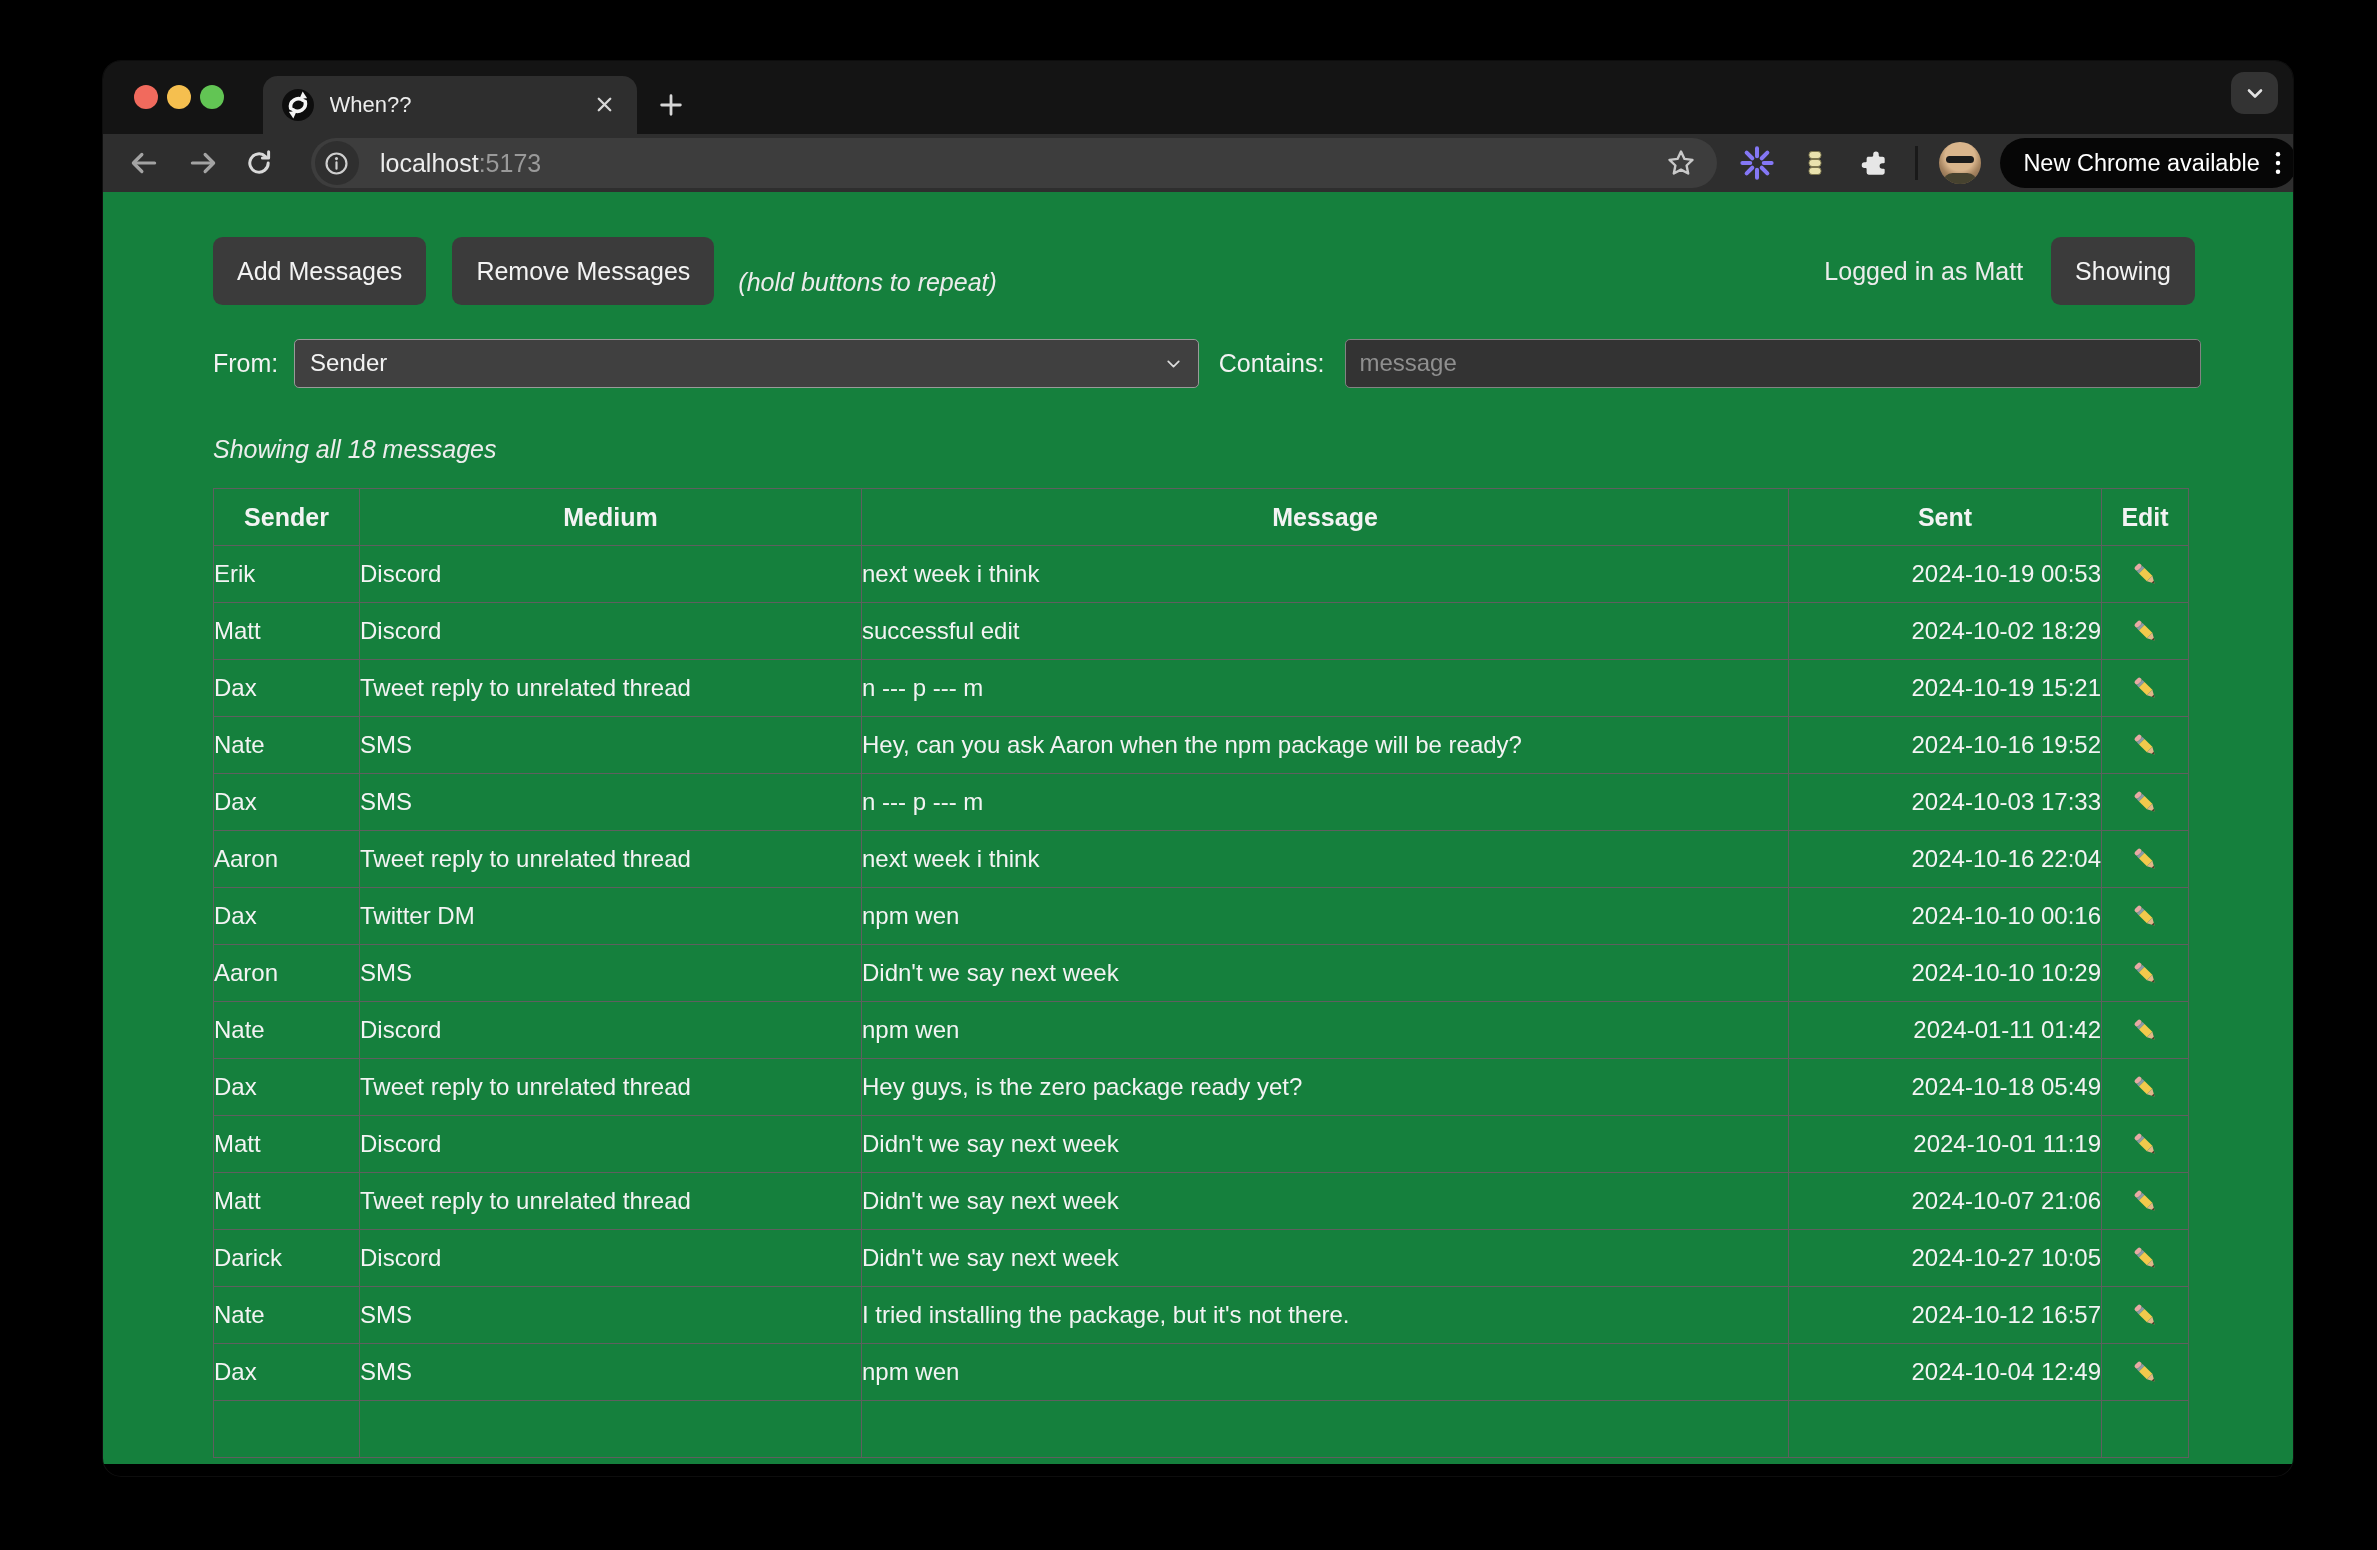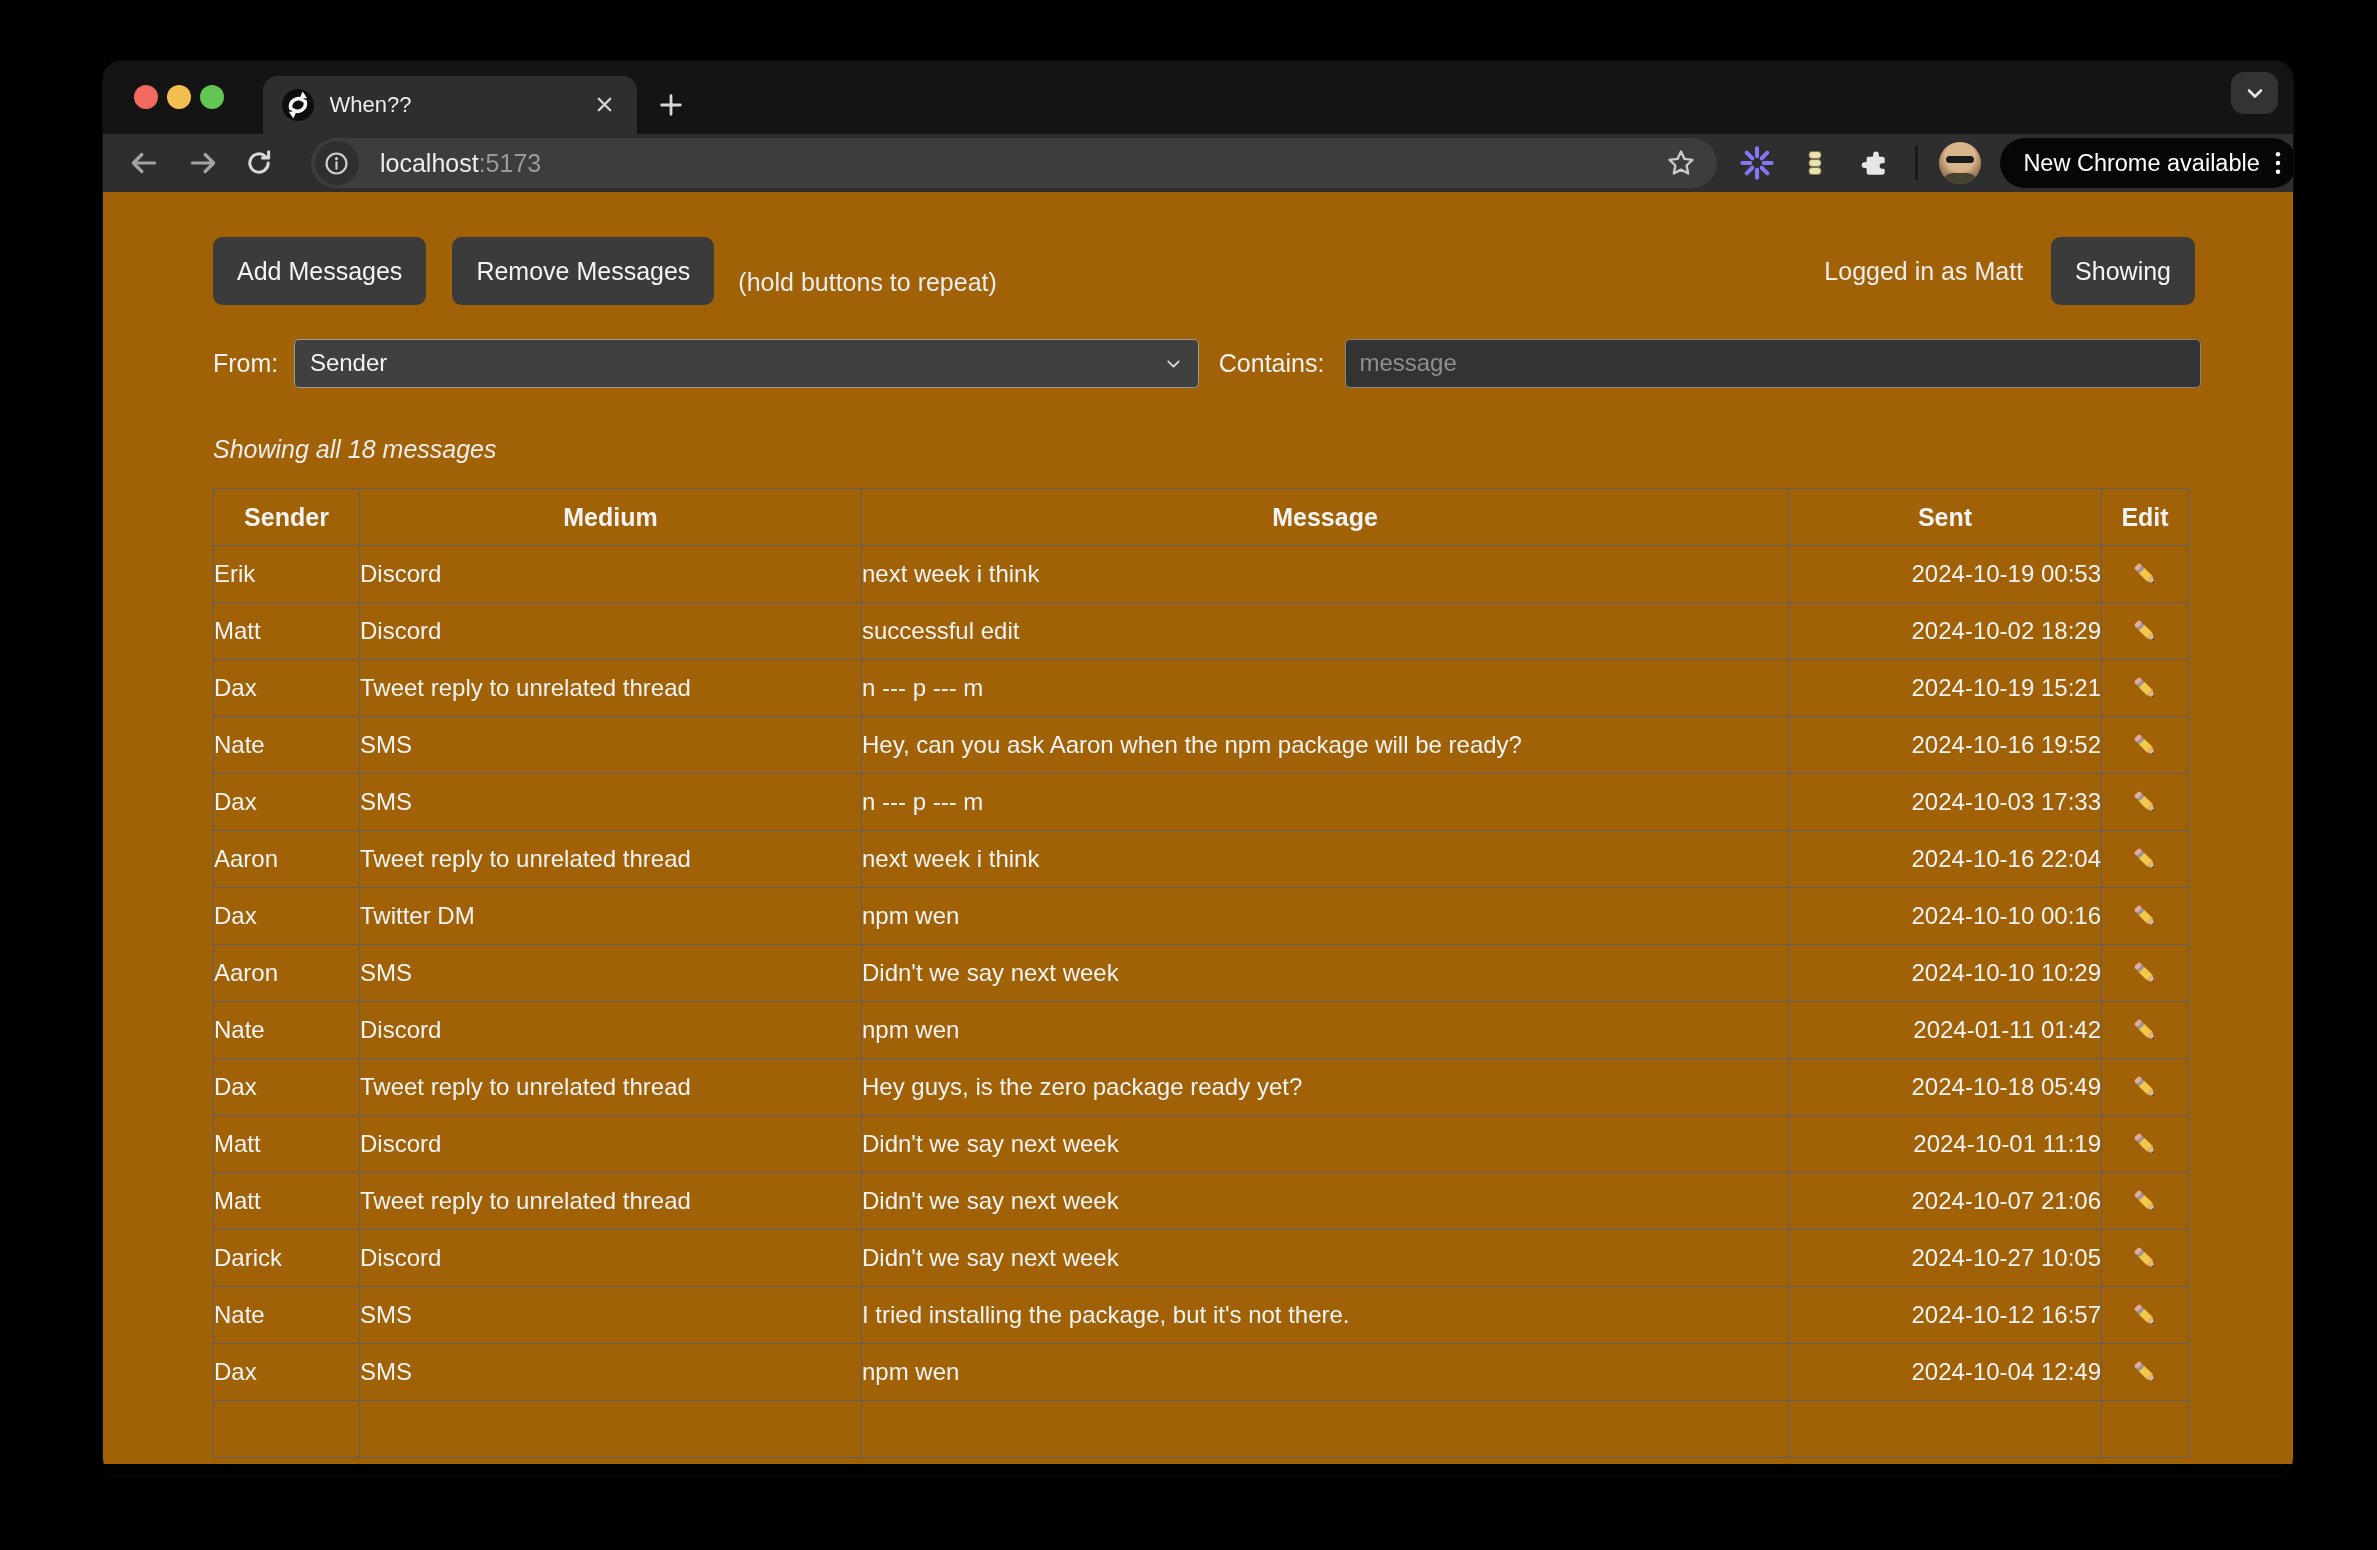--- a/index.html
+++ b/index.html
@@ -53,28 +53,28 @@
   }
   .avatar::before{content:"";position:absolute;left:7.3px;right:7.3px;top:14px;height:7.3px;background:#1c1c1c;border-radius:4px;}
   .avatar::after{content:"";position:absolute;left:4px;right:4px;bottom:-6.5px;height:18px;background:#46422f;border-radius:9.7px 9.7px 0 0;}
   .update-pill{
     margin-left:19.5px;height:50px;border-radius:25px;background:#060606;flex:0 0 auto;
     display:flex;align-items:center;padding:0 14.6px 0 23px;box-sizing:border-box;
   }
   .update-pill span{color:#fff;font-size:23.5px;white-space:nowrap;}
   .update-pill .dots{margin-left:14.6px;display:flex;align-items:center;}
   
-  .page{position:relative;background:#a16207;height:1272px;}
+  .page{position:relative;background:#15803d;height:1272px;}
   .controls{display:flex;align-items:center;margin:0 98px 0 110px;padding-top:45px;height:68px;}
   .btn{
     height:68px;background:#3b3b3b;color:#f3f3f3;font-size:25px;border:none;border-radius:9.7px;
     padding:0 24px;font-family:inherit;display:flex;align-items:center;
   }
   .btn-remove{margin-left:26px;}
-  .hint{margin-left:24px;font-size:25px;color:#ececec;margin-top:22px;}
+  .hint{margin-left:24px;font-style:italic;font-size:25px;color:#ececec;margin-top:22px;}
   .account{margin-left:auto;display:flex;align-items:center;}
   .login-status{font-size:25px;color:#ececec;}
   .btn-logout{margin-left:28px;}
   .filters{display:flex;align-items:center;margin:32px 92px 0 110px;height:52px;}
   .flabel{font-size:25px;color:#f2f2f2;white-space:nowrap;}
   .select{
     margin-left:16px;width:905px;height:49px;box-sizing:border-box;background:#404040;
     border:1.6px solid #9a9a9a;border-radius:4.9px;display:flex;align-items:center;
     padding:0 14.6px;flex:0 0 auto;
   }

